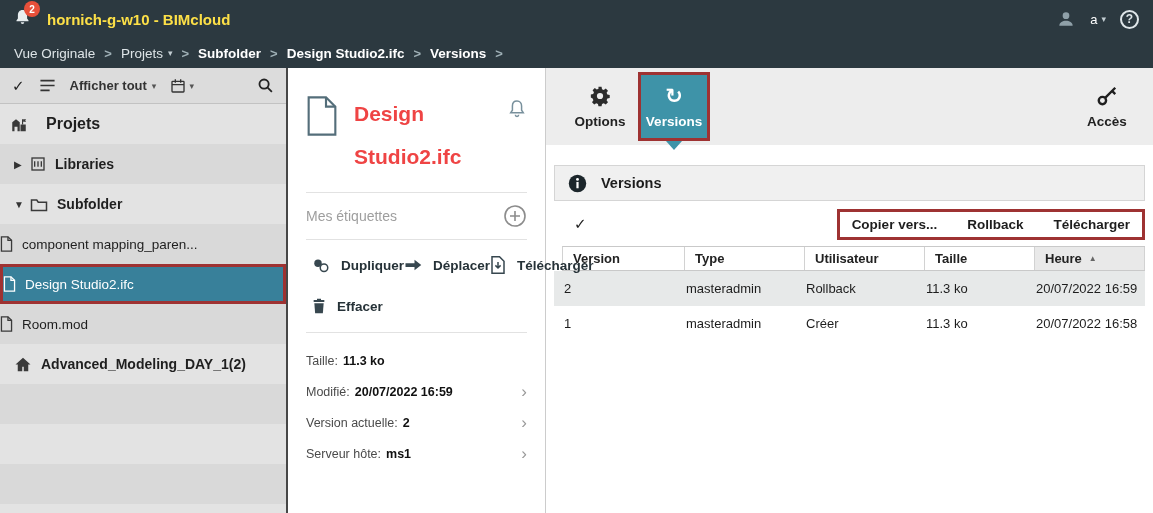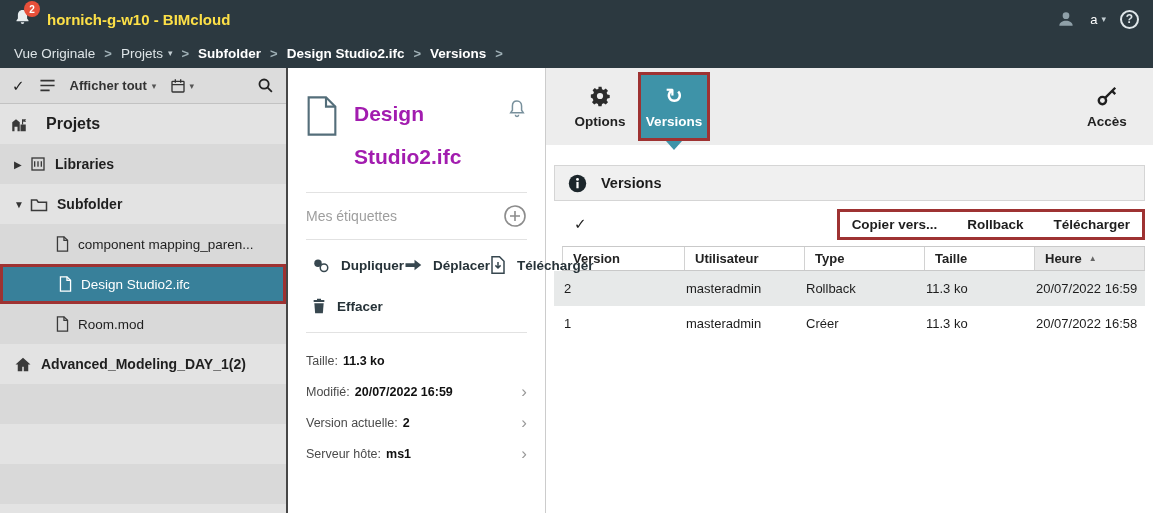--- a/index.html
+++ b/index.html
@@ -37,31 +37,31 @@
   .sb-filter { font-weight:bold; display:flex; align-items:center; gap:5px; cursor:pointer; }
   .sb-cal { display:flex; align-items:center; gap:3px; cursor:pointer; }
   .sb-spacer { flex:1; }
   .section-header { height:40px; display:flex; align-items:center; gap:9px; padding-left:10px;
                     font-size:16px; font-weight:bold; color:#1f1f1f; }
   .tree-row { height:40px; display:flex; align-items:center; font-size:14px; color:#1f1f1f; cursor:pointer; }
   .tree-row.dark { background:#d9d9d9; }
   .tree-row.bold { font-weight:bold; }
   .expander { width:16px; margin-left:14px; font-size:10px; color:#333; flex:none; }
   .tree-icon { margin-right:9px; display:flex; color:#3a3a3a; flex:none; }
-  .indent2 { padding-left:56px; font-size:13.5px; }
+  .indent2 { font-size:13.5px; }
   .tree-row.selected { background:#38809a; color:#fff; border:3px solid #9e3232; }
   .tree-row.selected .tree-icon { color:#fff; }
   .stripe { height:40px; }
   .stripe.dark { background:#d9d9d9; }
 
   
   .detail { width:258px; background:#fff; border-right:1px solid #ccc; padding:0 18px; position:relative; flex:none; }
   .d-titleblock { display:flex; padding-top:24px; }
   .d-doc-icon { flex:none; margin-top:4px; color:#546e7a; }
-  .d-title { margin-left:16px; font-size:21px; font-weight:bold; color:#a21caf; line-height:43px; }
+  .d-title { margin-left:16px; font-size:21px; font-weight:bold; color:#ef4444; line-height:43px; }
   .d-bell { position:absolute; right:18px; top:30px; color:#78909c; cursor:pointer; }
   .d-divider { border-top:1px solid #e2e2e2; margin-top:14px; }
   .d-tags { height:46px; display:flex; align-items:center; justify-content:space-between; }
   .d-tags-ph { color:#9e9e9e; font-size:14px; }
   .plus-btn { color:#8c8c8c; display:flex; cursor:pointer; }
   .d-actions { display:grid; grid-template-columns:1fr 1fr 1fr; row-gap:24px; padding:16px 0 18px 6px; }
   .d-action { display:flex; align-items:center; gap:11px; font-size:13.5px; font-weight:bold; color:#263238; cursor:pointer; }
   .d-action .ic { color:#37474f; display:flex; }
   .d-props { padding-top:12px; }
   .d-prop { height:31px; display:flex; align-items:center; font-size:12.5px; }
@@ -395,22 +395,22 @@
           <div class="vt-actions">
             <span>Copier vers...</span>
             <span>Rollback</span>
             <span>Télécharger</span>
           </div>
         </div>
 
         <div class="vtable">
           <div class="thead">
             <span class="th">Version</span>
+            <span class="th">Type</span>
             <span class="th">Utilisateur</span>
-            <span class="th">Type</span>
             <span class="th">Taille</span>
             <span class="th sorted">
               <span>Heure</span>
               <span class="sort-arrow">▲</span>
             </span>
           </div>
           <div class="trow selected">
             <span class="td">2</span>
             <span class="td">masteradmin</span>
             <span class="td">Rollback</span>

